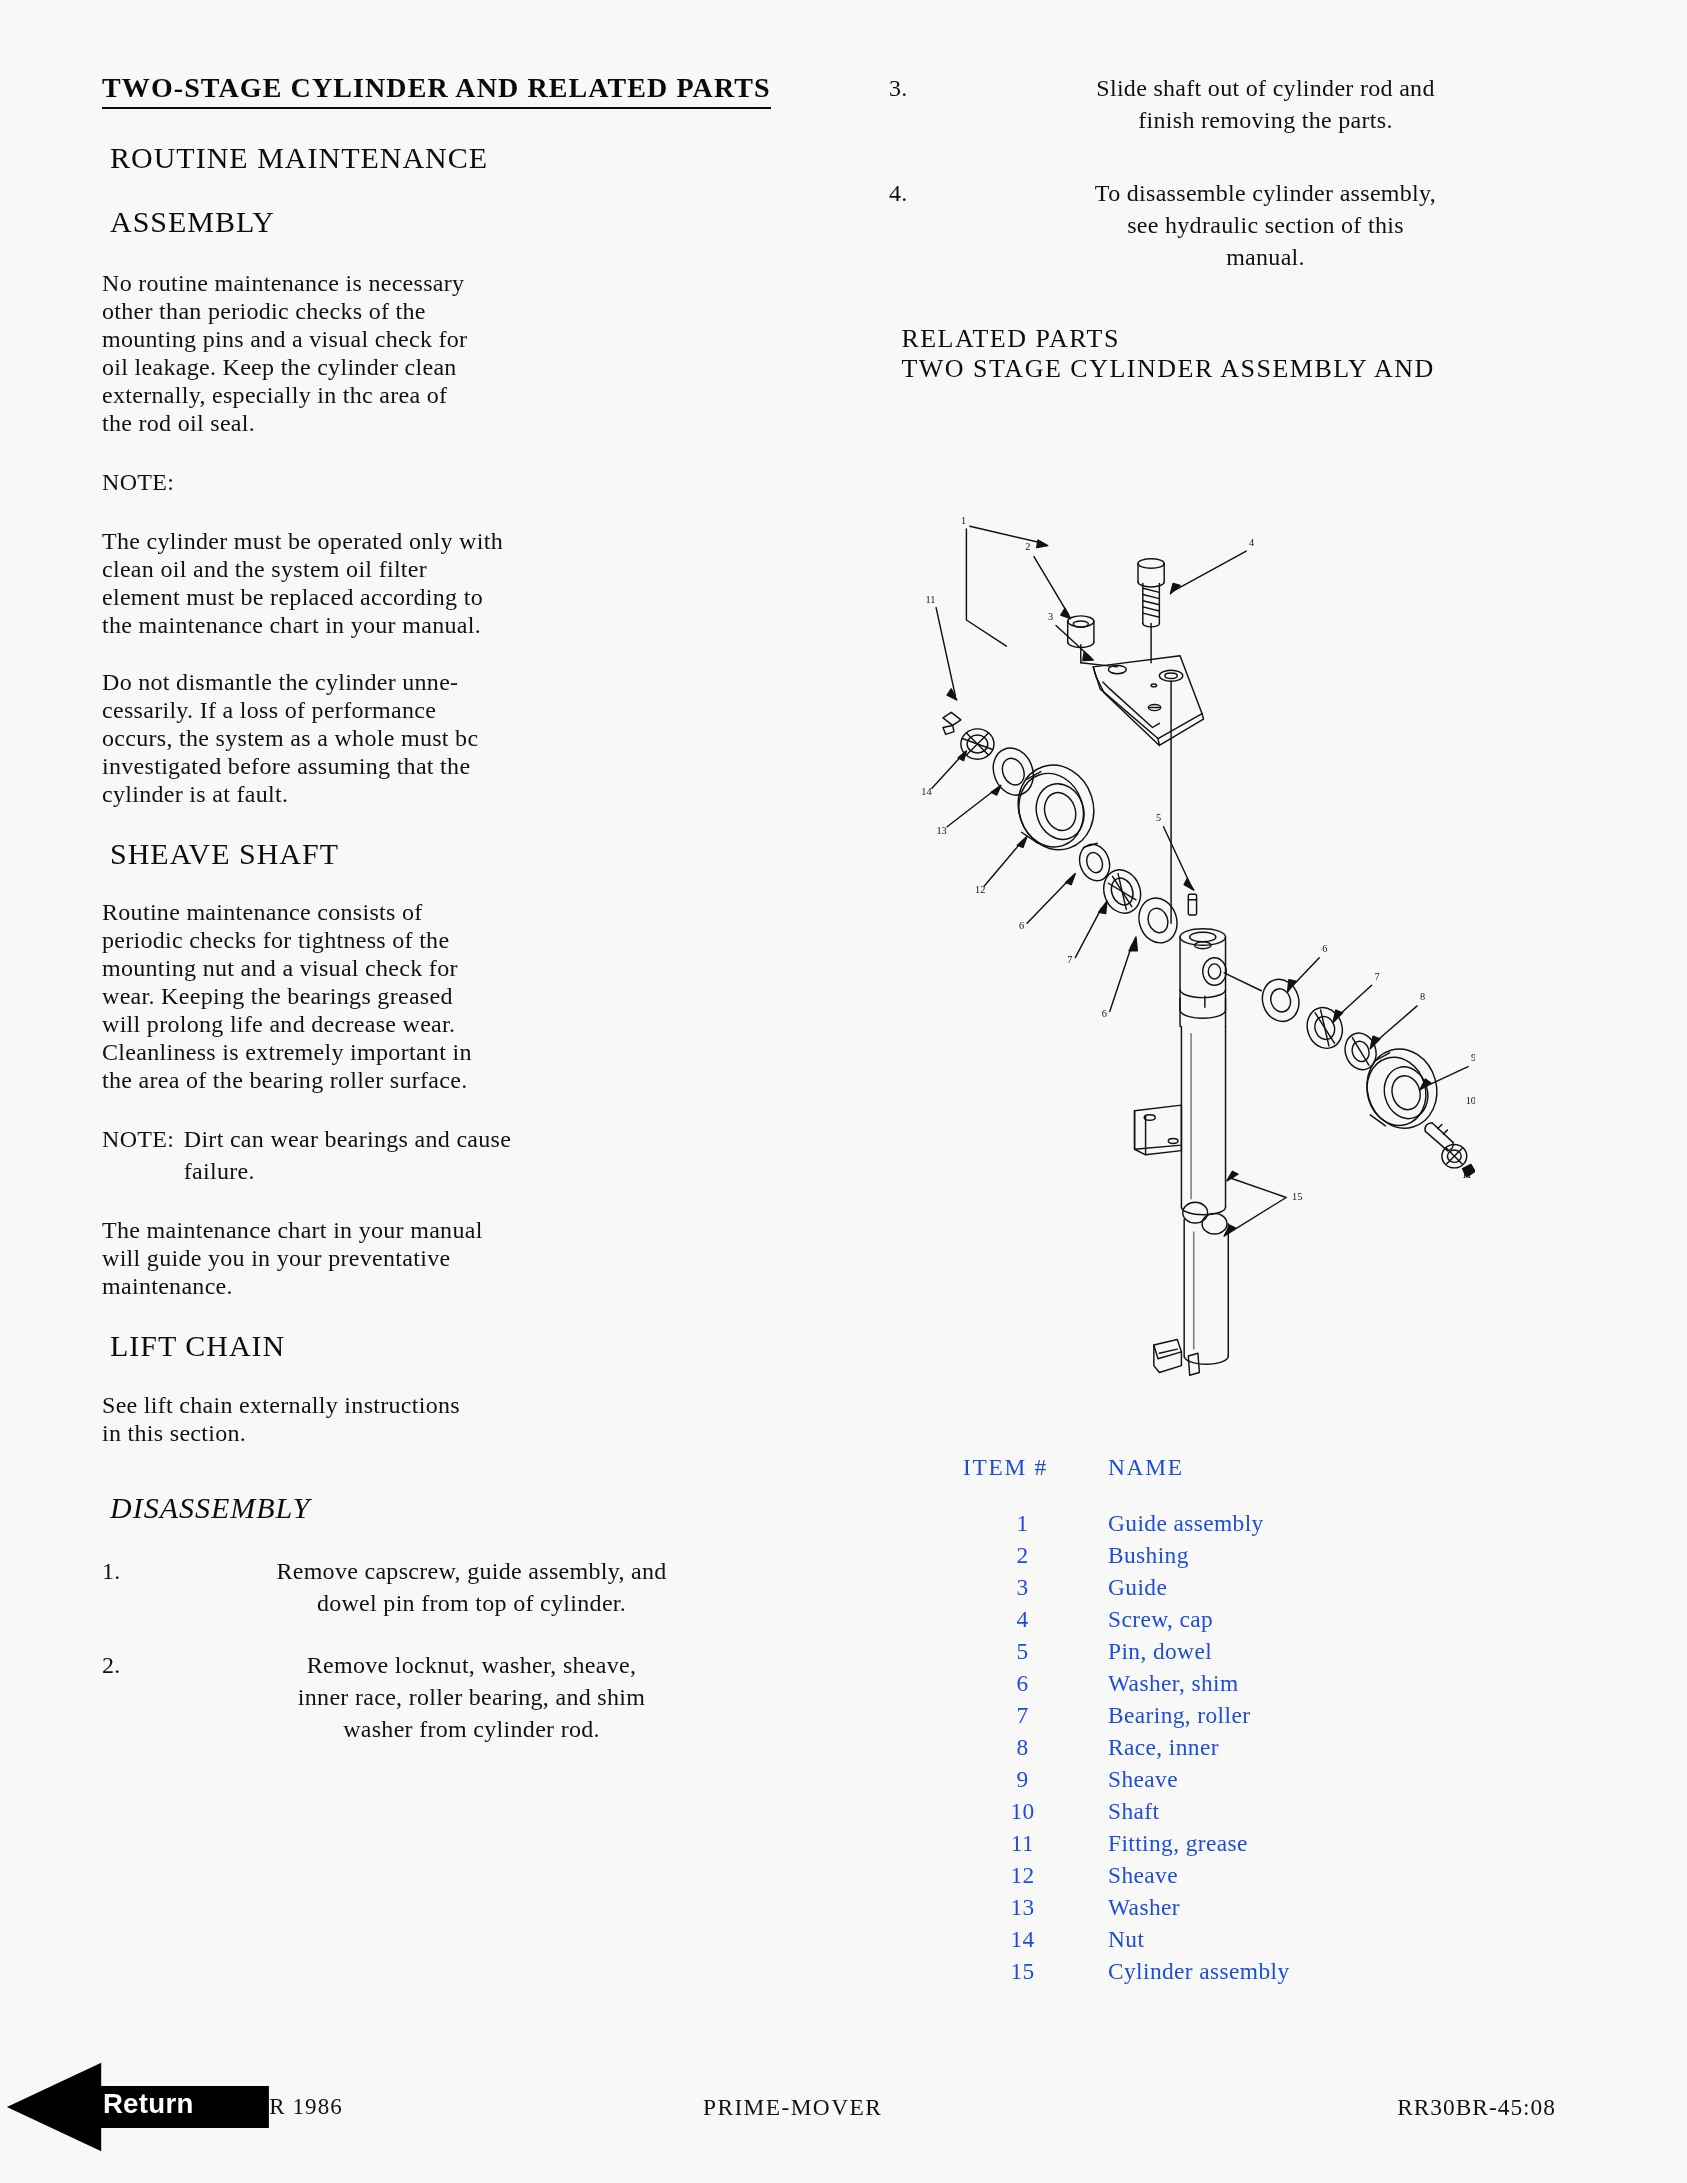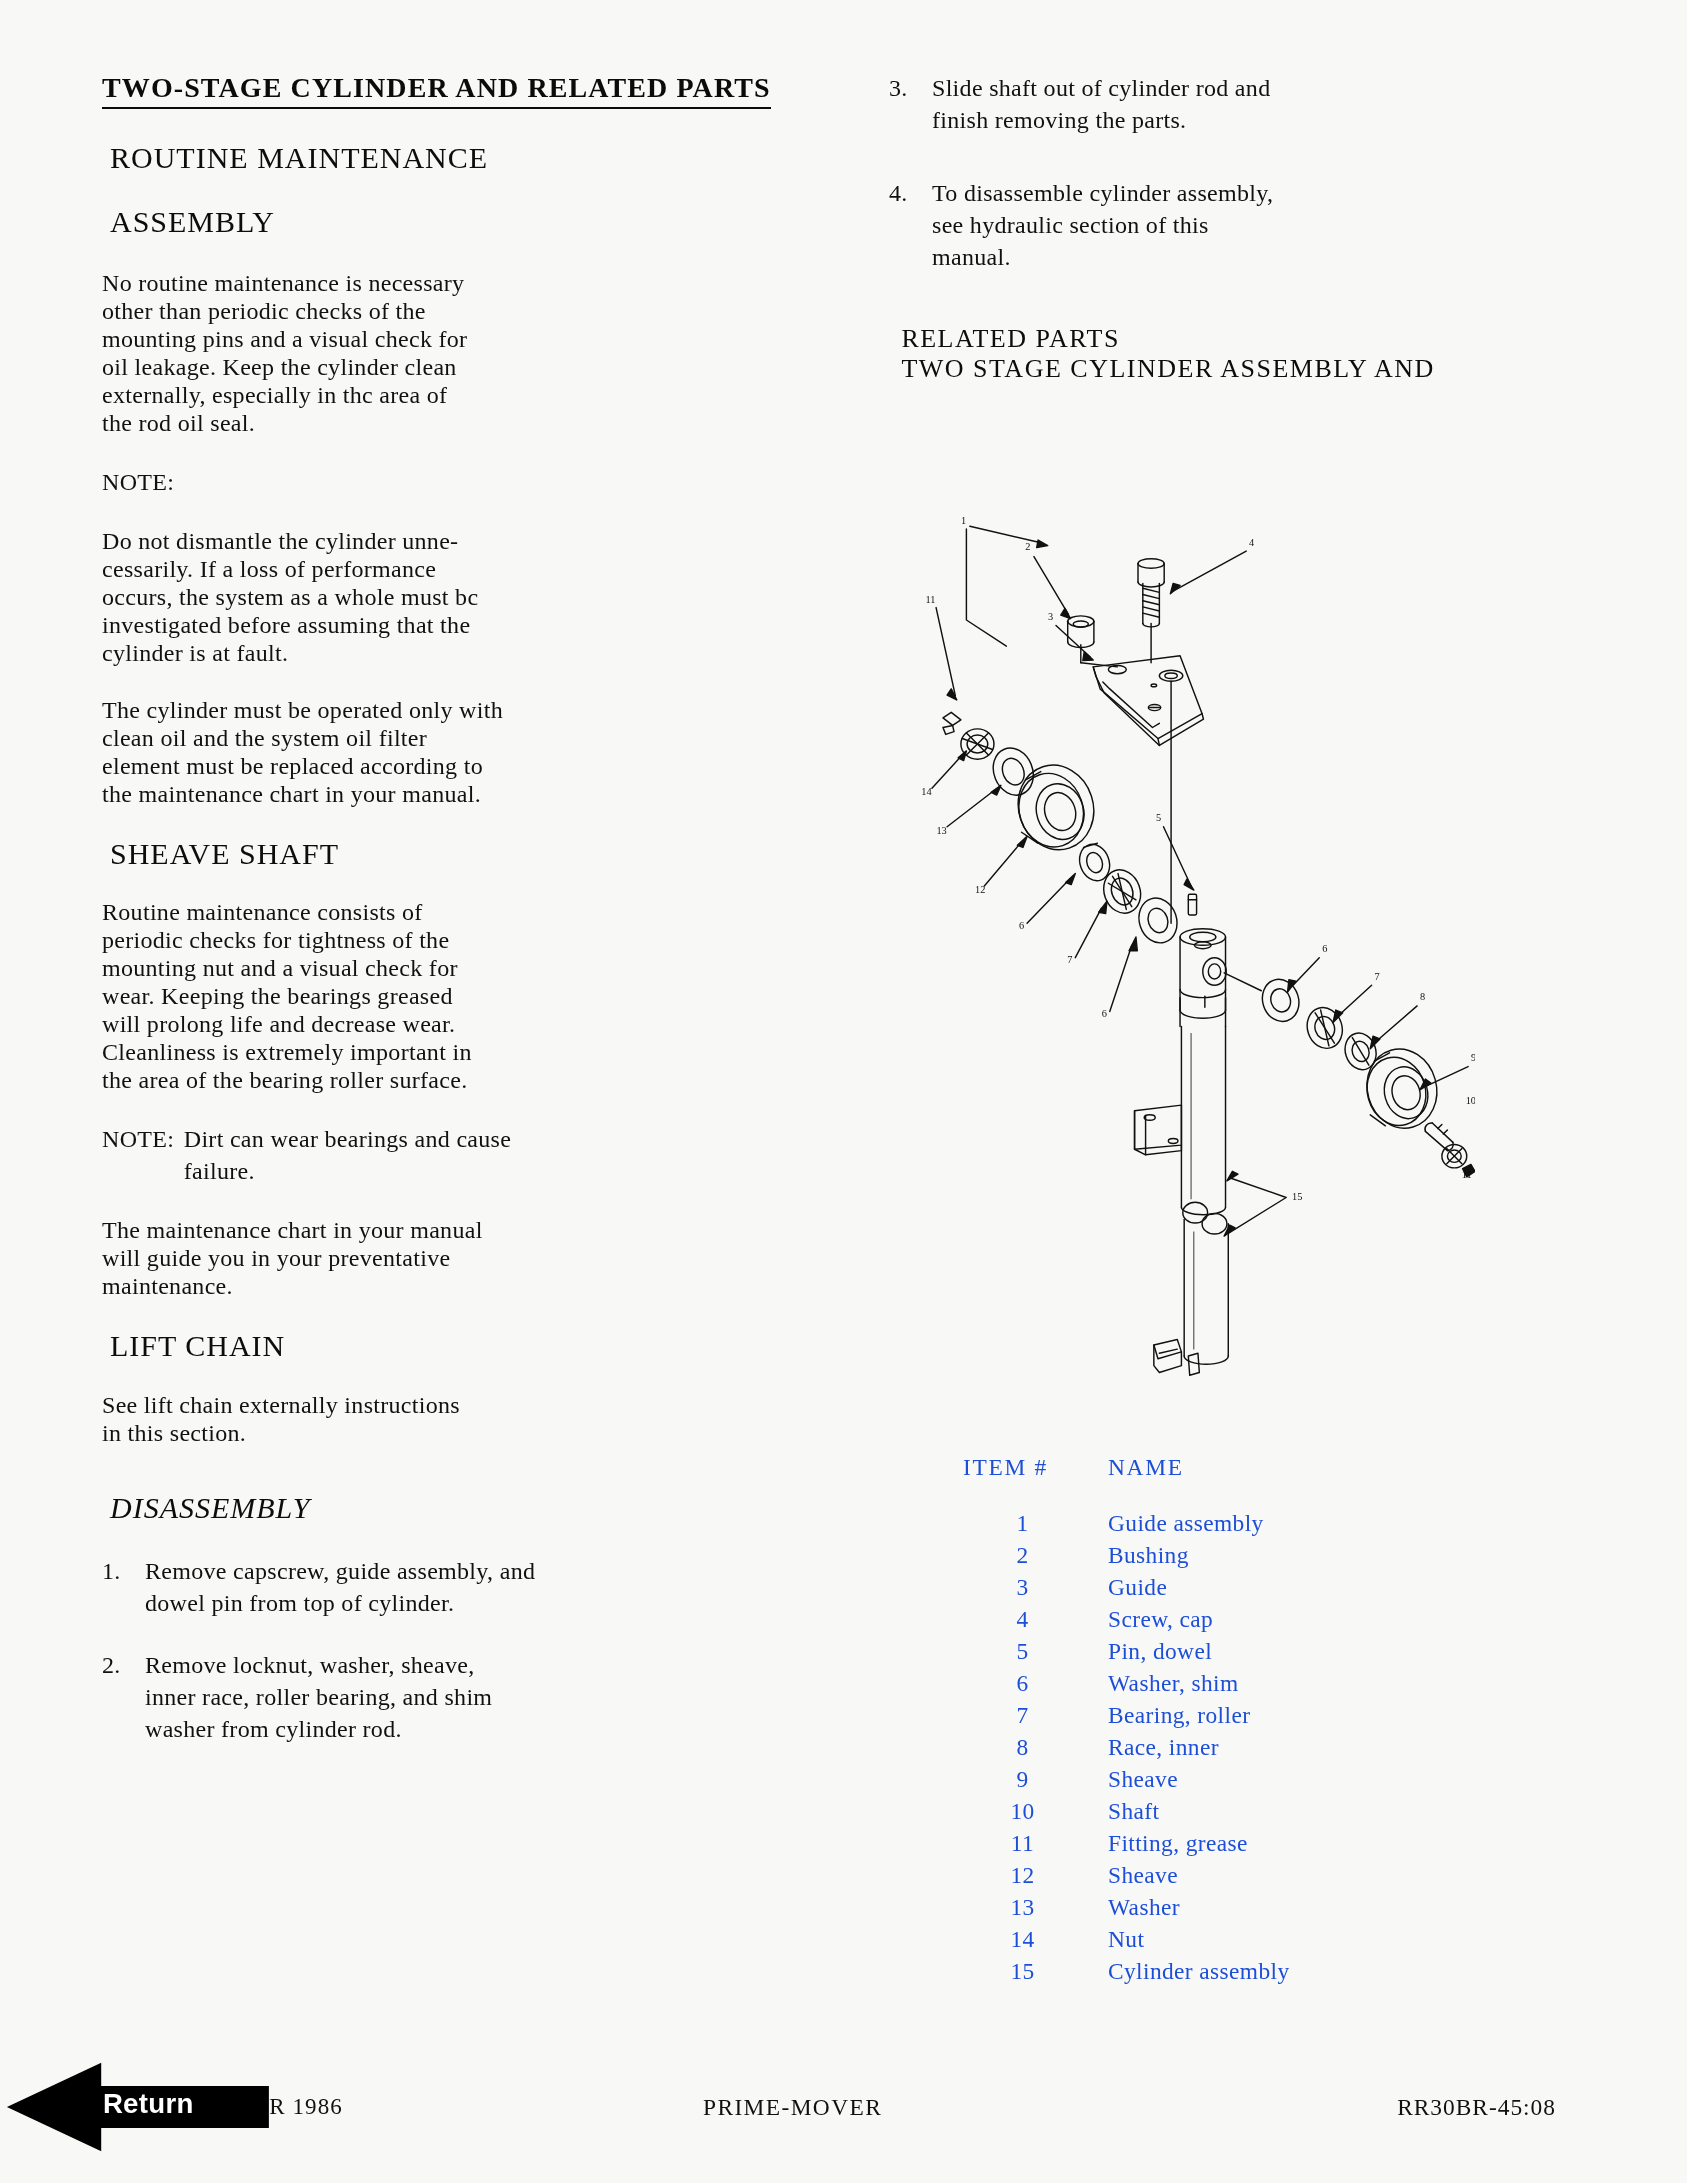--- a/index.html
+++ b/index.html
@@ -80,21 +80,21 @@
   .steplist { margin: 0; padding: 0; list-style: none; }
   .step {
     font-size: 24px;
     line-height: 32px;
     letter-spacing: 0.3px;
     color: #111;
     margin: 0 0 30px 0;
     display: flex;
   }
   .step-num { flex: 0 0 43px; }
-  .step-txt { flex: 1 1 auto; white-space: pre-line; }
+  .step-txt { flex: 1 1 auto; white-space: pre-line; text-align: center; }
 
   
   .h-right {
     font-size: 26px;
     letter-spacing: 1.5px;
     color: #0d0d0d;
     margin: 0;
   }
   .h-right.line2 { margin-top: 30px; }
 
@@ -206,30 +206,30 @@
 other than periodic checks of the
 mounting pins and a visual check for
 oil leakage.  Keep the cylinder clean
 externally, especially in thc area of
 the rod oil seal.</p>
 
     <div class="note">
       <span class="note-label">NOTE:</span>
     </div>
 
+    <p class="para">The cylinder must be operated only with
+clean oil and the system oil filter
+element must be replaced according to
+the maintenance chart in your manual.</p>
+
     <p class="para">Do not dismantle the cylinder unne-
 cessarily.  If a loss of performance
 occurs, the system as a whole must bc
 investigated before assuming that the
 cylinder is at fault.</p>
-
-    <p class="para">The cylinder must be operated only with
-clean oil and the system oil filter
-element must be replaced according to
-the maintenance chart in your manual.</p>
 
     <div class="h-sec tight">SHEAVE SHAFT</div>
 
     <p class="para">Routine maintenance consists of
 periodic checks for tightness of the
 mounting nut and a visual check for
 wear.  Keeping the bearings greased
 will prolong life and decrease wear.
 Cleanliness is extremely important in
 the area of the bearing roller surface.</p>

